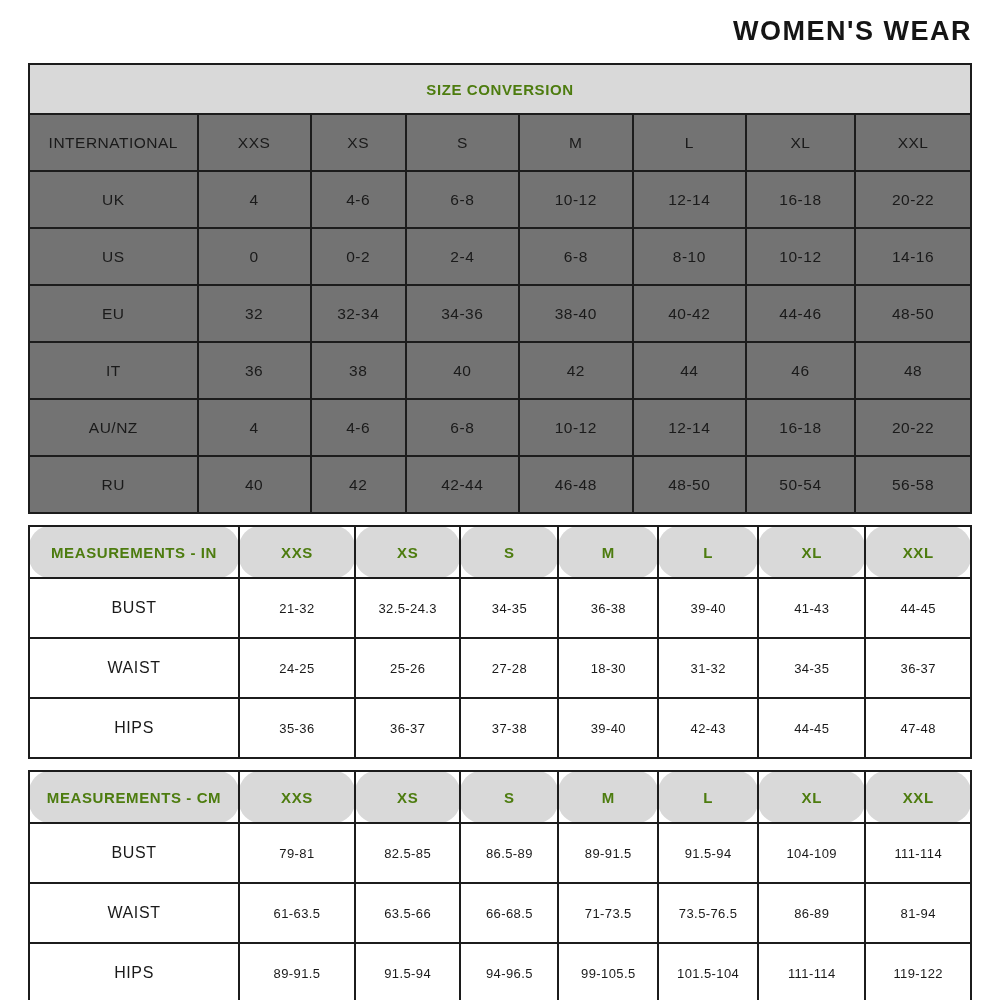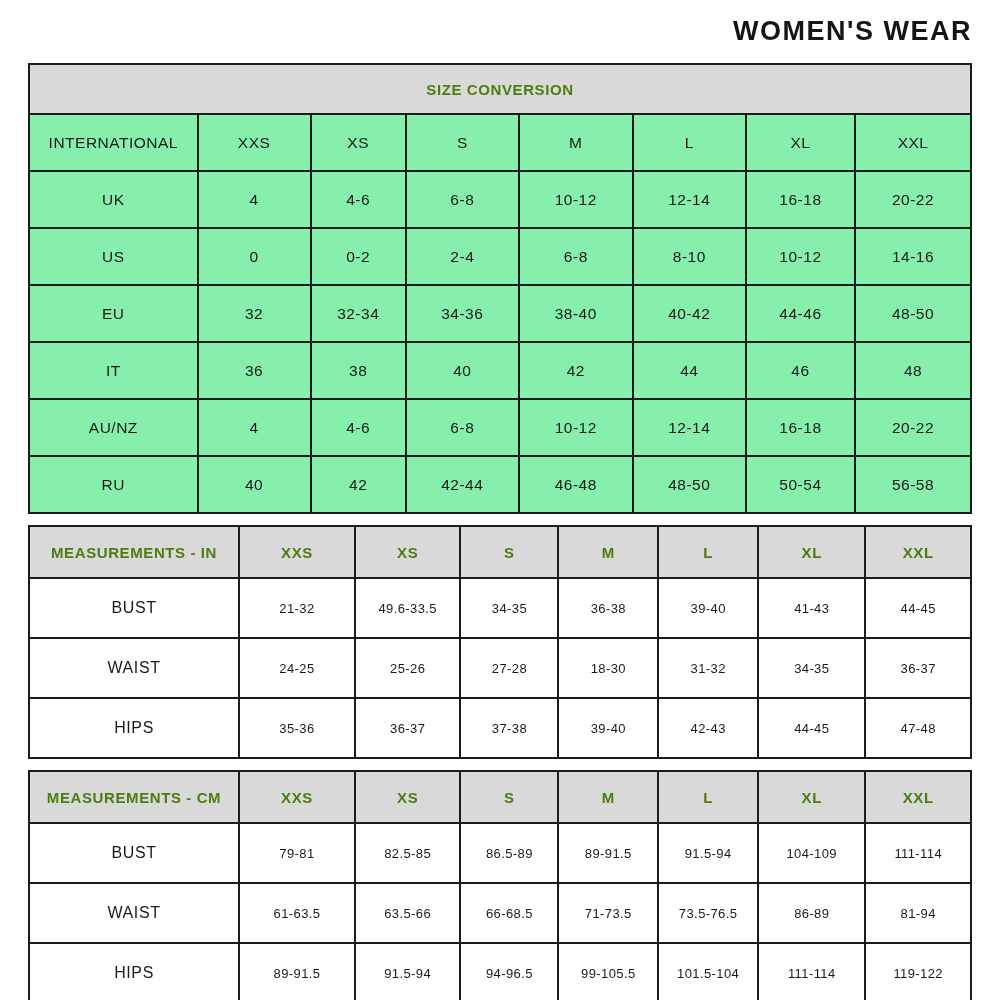--- a/index.html
+++ b/index.html
@@ -45,29 +45,30 @@
     letter-spacing: 0.6px;
     height: 48px;
     color: #4d7c0f;
     margin-left: 44px;
   }
   
   .tbl-size td {
     height: 55px;
     font-size: 15.5px;
     letter-spacing: 0.5px;
-    background: #86efac;
+    background: #737373;
     margin-left: 20px;
   }
   
   .tbl-meas {
     margin-top: 11px;
   }
   .tbl-meas th.band {
     height: 50px;
+    border-radius: 21px;
   }
   .tbl-meas td {
     height: 58px;
     font-size: 13px;
     letter-spacing: 0.4px;
     background: #ffffff;
   }
   .tbl-meas td.rlabel {
     font-size: 16px;
     letter-spacing: 0.6px;
@@ -191,21 +192,21 @@
         <th class="band">M</th>
         <th class="band">L</th>
         <th class="band">XL</th>
         <th class="band">XXL</th>
       </tr>
     </thead>
     <tbody>
       <tr>
         <td class="rlabel">BUST</td>
         <td>21-32</td>
-        <td>49.6-33.5</td>
+        <td>32.5-24.3</td>
         <td>34-35</td>
         <td>36-38</td>
         <td>39-40</td>
         <td>41-43</td>
         <td>44-45</td>
       </tr>
       <tr>
         <td class="rlabel">WAIST</td>
         <td>24-25</td>
         <td>25-26</td>

